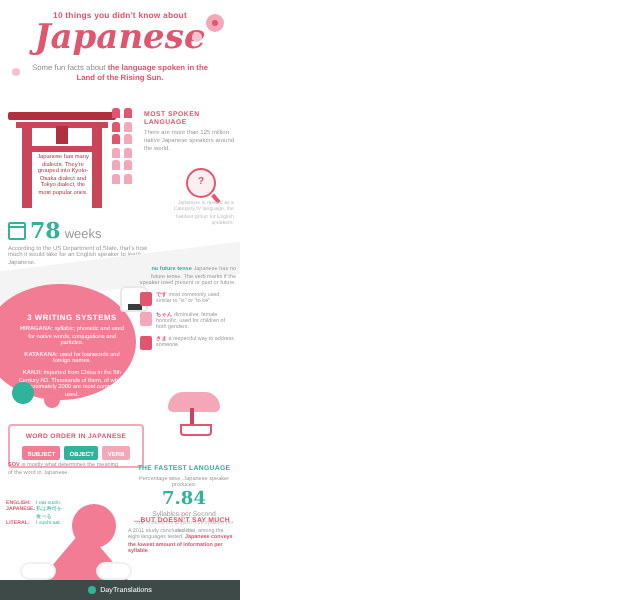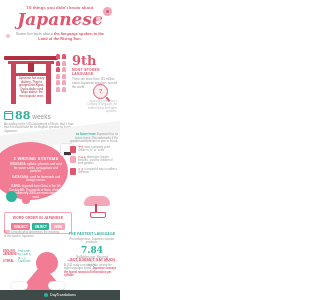--- a/index.html
+++ b/index.html
@@ -179,33 +179,32 @@
     <div class="person"></div>
     <div class="person"></div>
     <div class="person"></div>
     <div class="person"></div>
     <div class="person"></div>
     <div class="person"></div>
     <div class="person"></div>
   </div>
 
   <div class="stat9">
-    <div class="num">9th</div>
     <div class="lbl">MOST SPOKEN LANGUAGE</div>
     <div class="desc">There are more than 125 million native Japanese speakers around the world.</div>
   </div>
 
   <div class="magnify">
     <span>?</span>
   </div>
 
   <div class="weeks">
     <div class="row">
       <div class="cal"></div>
-      <div class="num">88</div>
+      <div class="num">78</div>
       <div class="unit">weeks</div>
     </div>
     <div class="desc">According to the US Department of State, thatʼs how much it would take for an English speaker to learn Japanese.</div>
   </div>
   <div class="sidenote">Japanese is ranked as a Category IV language, the hardest group for English speakers.</div>
 
   <div class="diag"></div>
 
   <div class="toptxt"><b>no future tense</b> <span>Japanese has no future tense. The verb marks if the speaker used present or past or future.</span></div>
 

